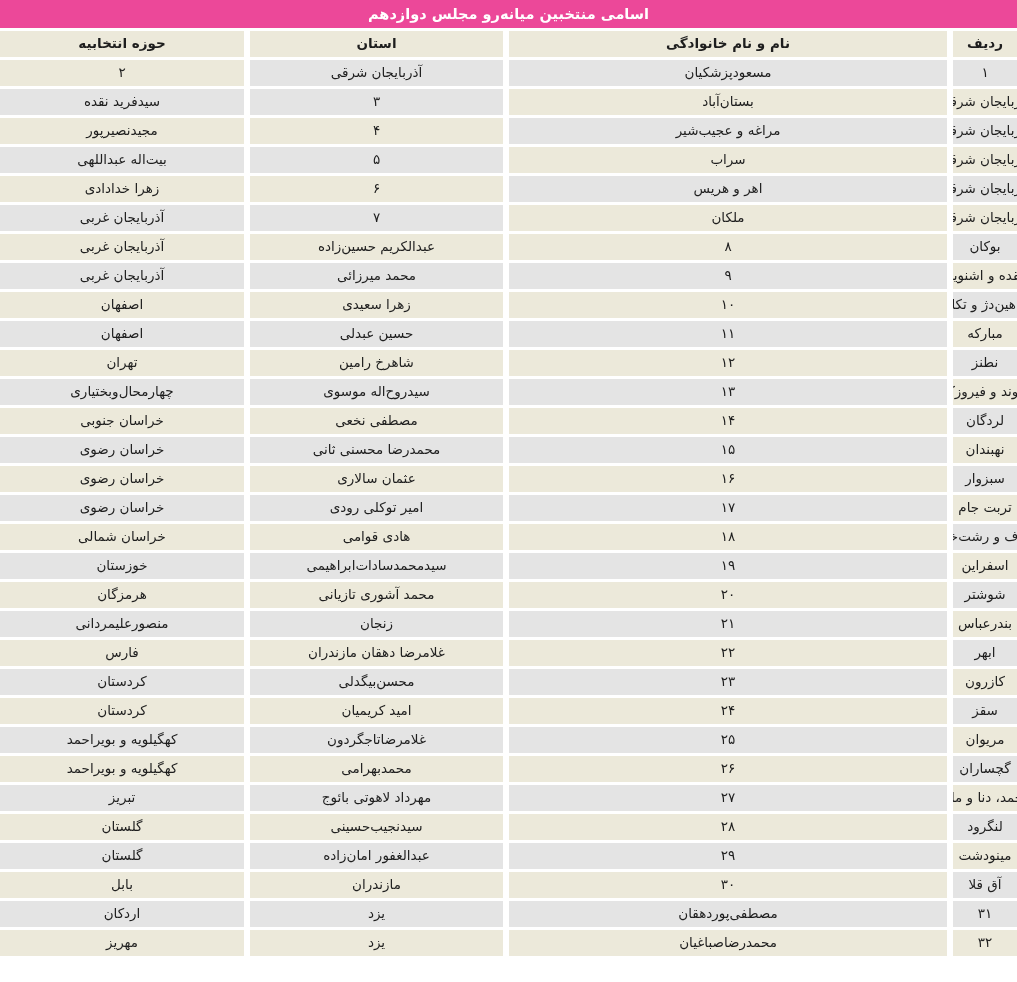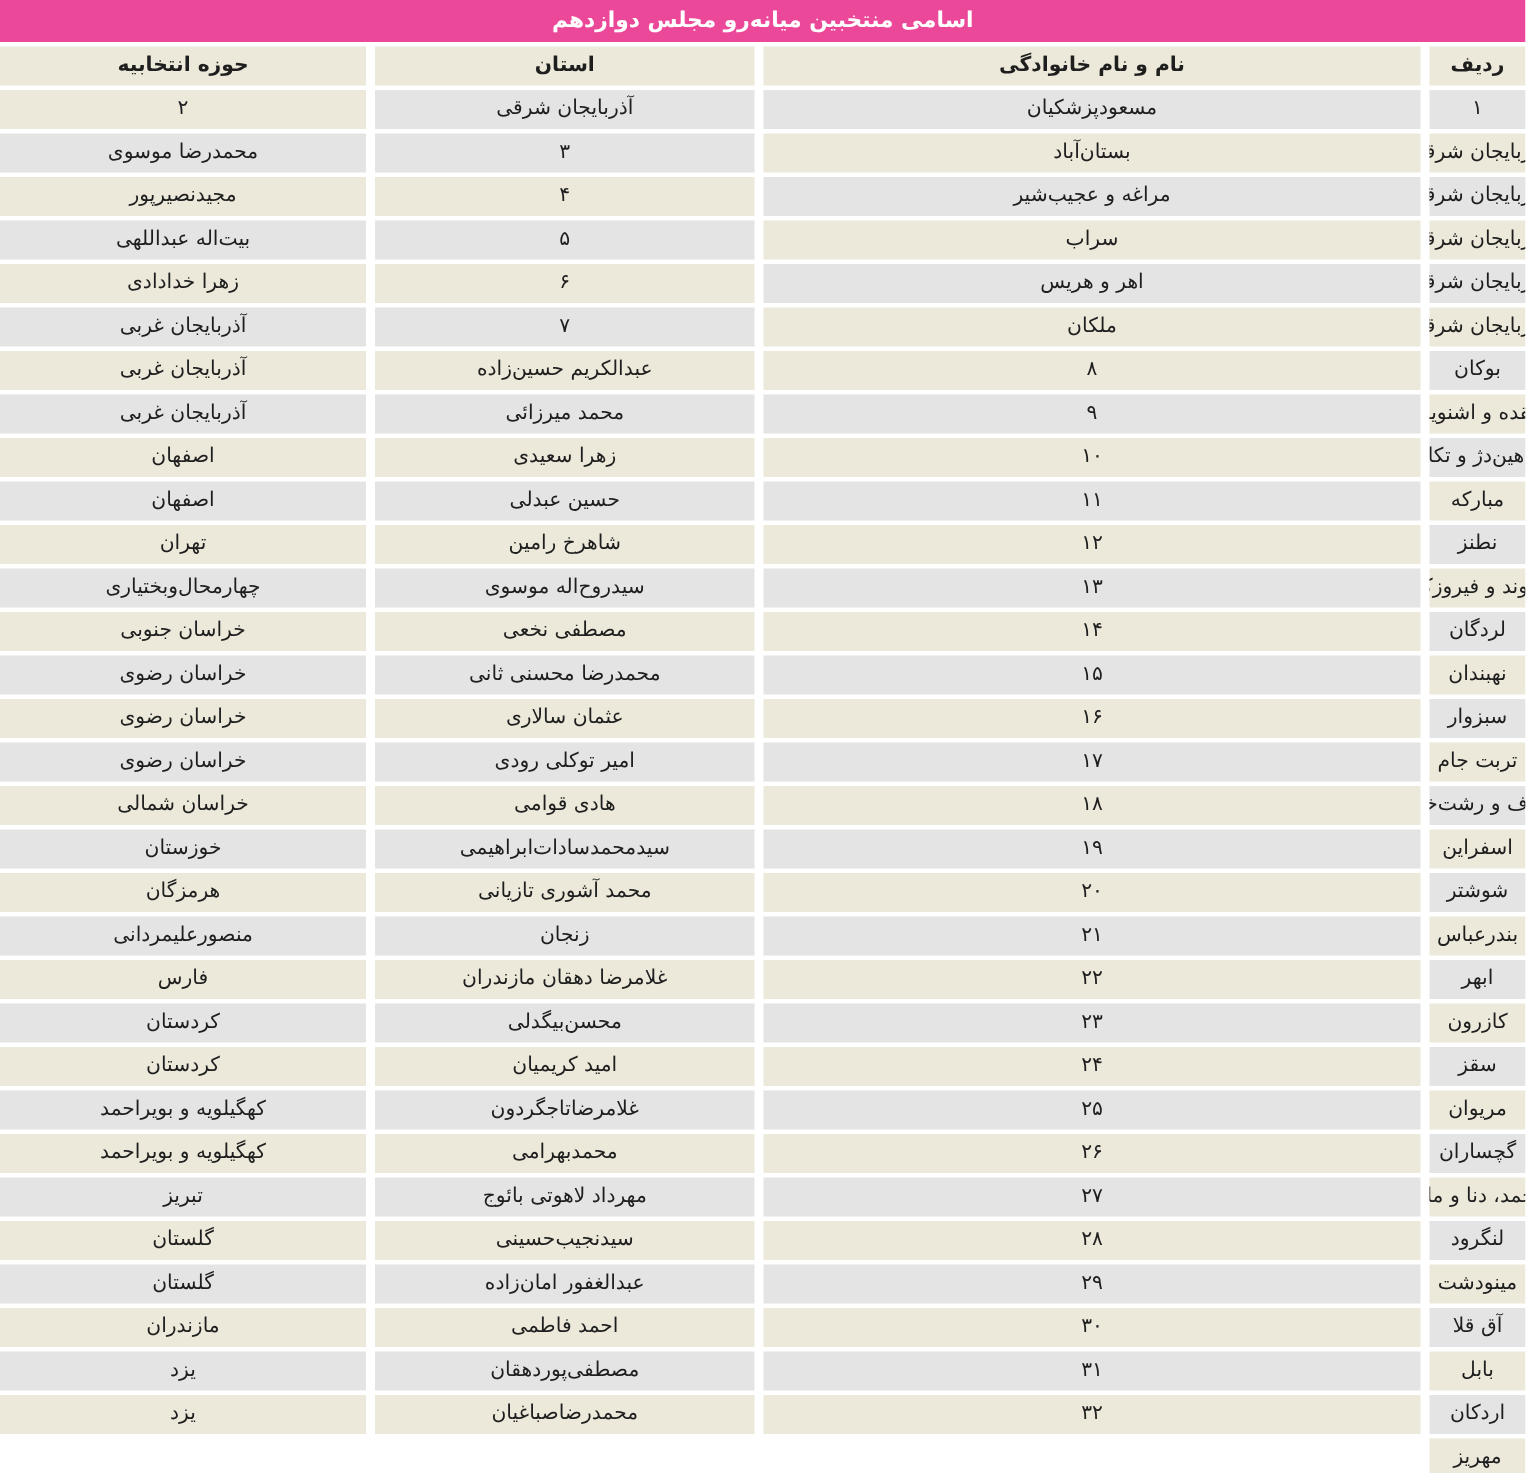--- a/index.html
+++ b/index.html
@@ -62,21 +62,21 @@
   <div class="cell hdr">استان</div>
   <div class="cell hdr">حوزه انتخابیه</div>
 
 <div class="cell gray">۱</div>
     <div class="cell gray">مسعودپزشکیان</div>
     <div class="cell gray">آذربایجان شرقی</div>
     <div class="cell beige">۲</div>
     <div class="cell beige">آذربایجان شرقی</div>
     <div class="cell beige">بستان‌آباد</div>
     <div class="cell gray">۳</div>
-    <div class="cell gray">محمدرضا موسوی</div>
+    <div class="cell gray">سیدفرید نقده</div>
     <div class="cell gray">آذربایجان شرقی</div>
     <div class="cell gray">مراغه و عجیب‌شیر</div>
     <div class="cell beige">۴</div>
     <div class="cell beige">مجیدنصیرپور</div>
     <div class="cell beige">آذربایجان شرقی</div>
     <div class="cell beige">سراب</div>
     <div class="cell gray">۵</div>
     <div class="cell gray">بیت‌اله عبداللهی</div>
     <div class="cell gray">آذربایجان شرقی</div>
     <div class="cell gray">اهر و هریس</div>
@@ -169,21 +169,20 @@
     <div class="cell gray">لنگرود</div>
     <div class="cell beige">۲۸</div>
     <div class="cell beige">سیدنجیب‌حسینی</div>
     <div class="cell beige">گلستان</div>
     <div class="cell beige">مینودشت</div>
     <div class="cell gray">۲۹</div>
     <div class="cell gray">عبدالغفور امان‌زاده</div>
     <div class="cell gray">گلستان</div>
     <div class="cell gray">آق قلا</div>
     <div class="cell beige">۳۰</div>
-    <div class="cell beige">احمد فاطمی</div>
     <div class="cell beige">مازندران</div>
     <div class="cell beige">بابل</div>
     <div class="cell gray">۳۱</div>
     <div class="cell gray">مصطفی‌پوردهقان</div>
     <div class="cell gray">یزد</div>
     <div class="cell gray">اردکان</div>
     <div class="cell beige">۳۲</div>
     <div class="cell beige">محمدرضاصباغیان</div>
     <div class="cell beige">یزد</div>
     <div class="cell beige">مهریز</div>

